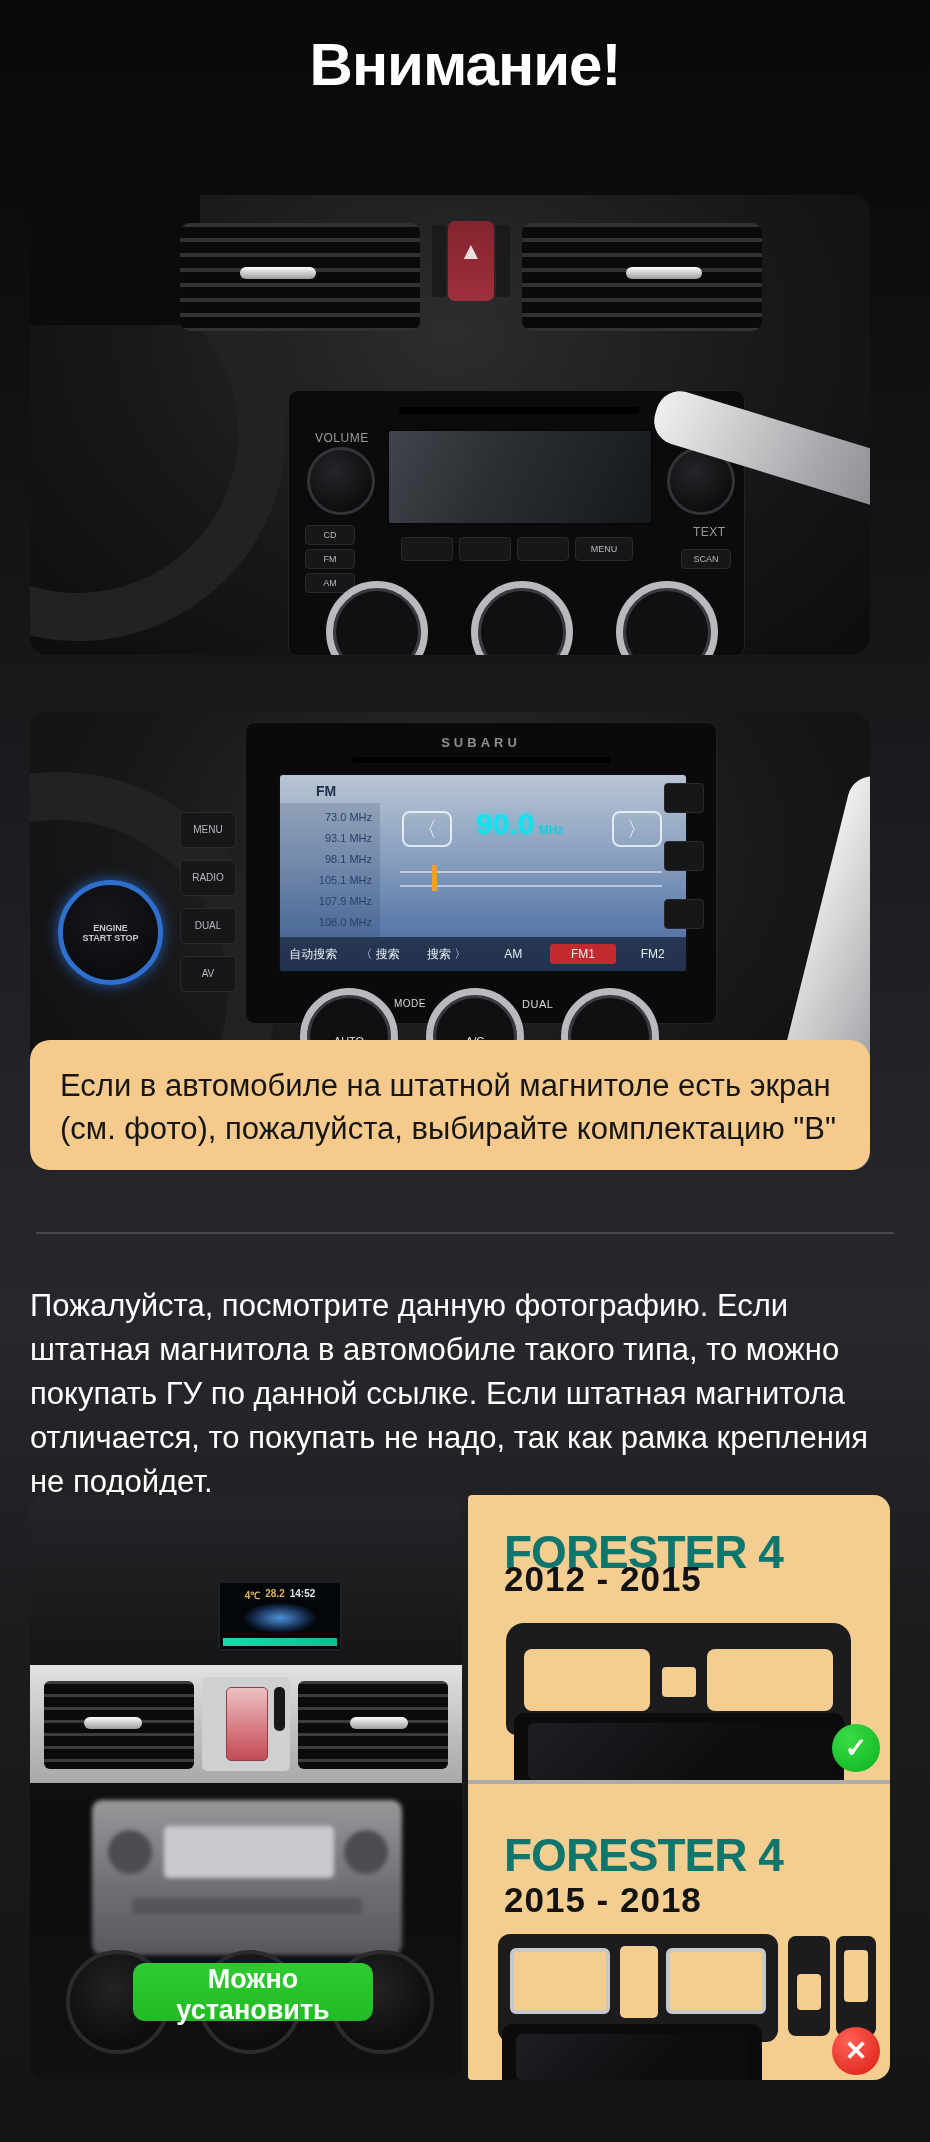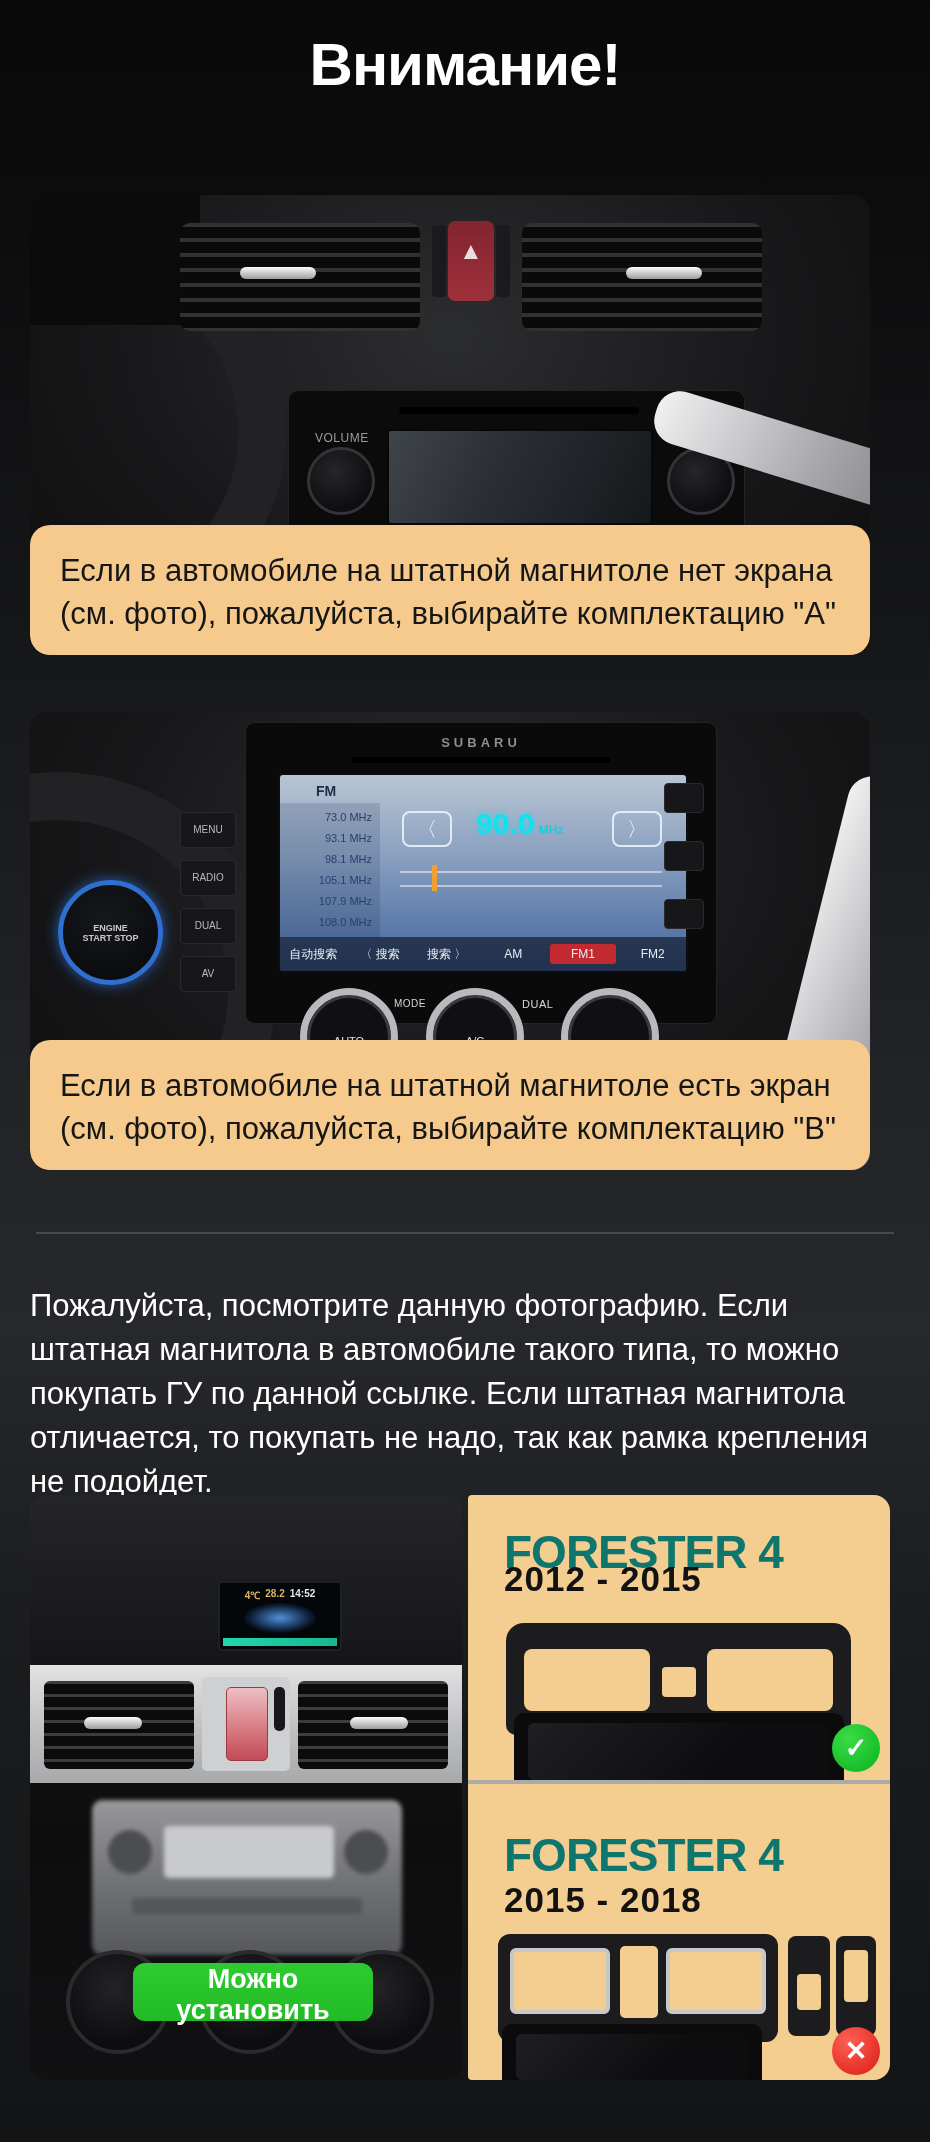--- a/index.html
+++ b/index.html
@@ -137,23 +137,20 @@
       <div class="abs sbtn" style="left:228px;top:146px;width:50px;height:22px;"></div>
       <div class="abs sbtn" style="left:286px;top:146px;width:56px;height:22px;line-height:22px;">MENU</div>
     </div>
 
     <div class="abs trim" style="right:-60px;top:230px;width:280px;height:54px;transform:rotate(17deg);"></div>
 
     <div class="abs climate" style="left:296px;top:386px;width:88px;height:88px;"></div>
     <div class="abs climate" style="left:441px;top:386px;width:88px;height:88px;"></div>
     <div class="abs climate" style="left:586px;top:386px;width:88px;height:88px;"></div>
 
-    <div class="caption">
-      <span>Если в автомобиле на штатной магнитоле нет экрана (см. фото), пожалуйста, выбирайте комплектацию "А"</span>
-    </div>
   </section>
 
   <section class="photo photo2">
     <div class="abs wheel" style="left:-190px;top:60px;width:340px;height:340px;"></div>
 
     <div class="abs" style="left:28px;top:168px;width:95px;height:95px;border-radius:50%;border:5px solid #2e6fd0;
                 background:radial-gradient(circle at 45% 35%,#16181c,#0b0c0e 75%);box-shadow:0 0 14px rgba(46,111,208,.8);
                 color:#c9c9cd;font-size:9px;font-weight:700;text-align:center;display:flex;align-items:center;justify-content:center;">
       <span style="width:60px;">ENGINE START STOP</span>
     </div>

